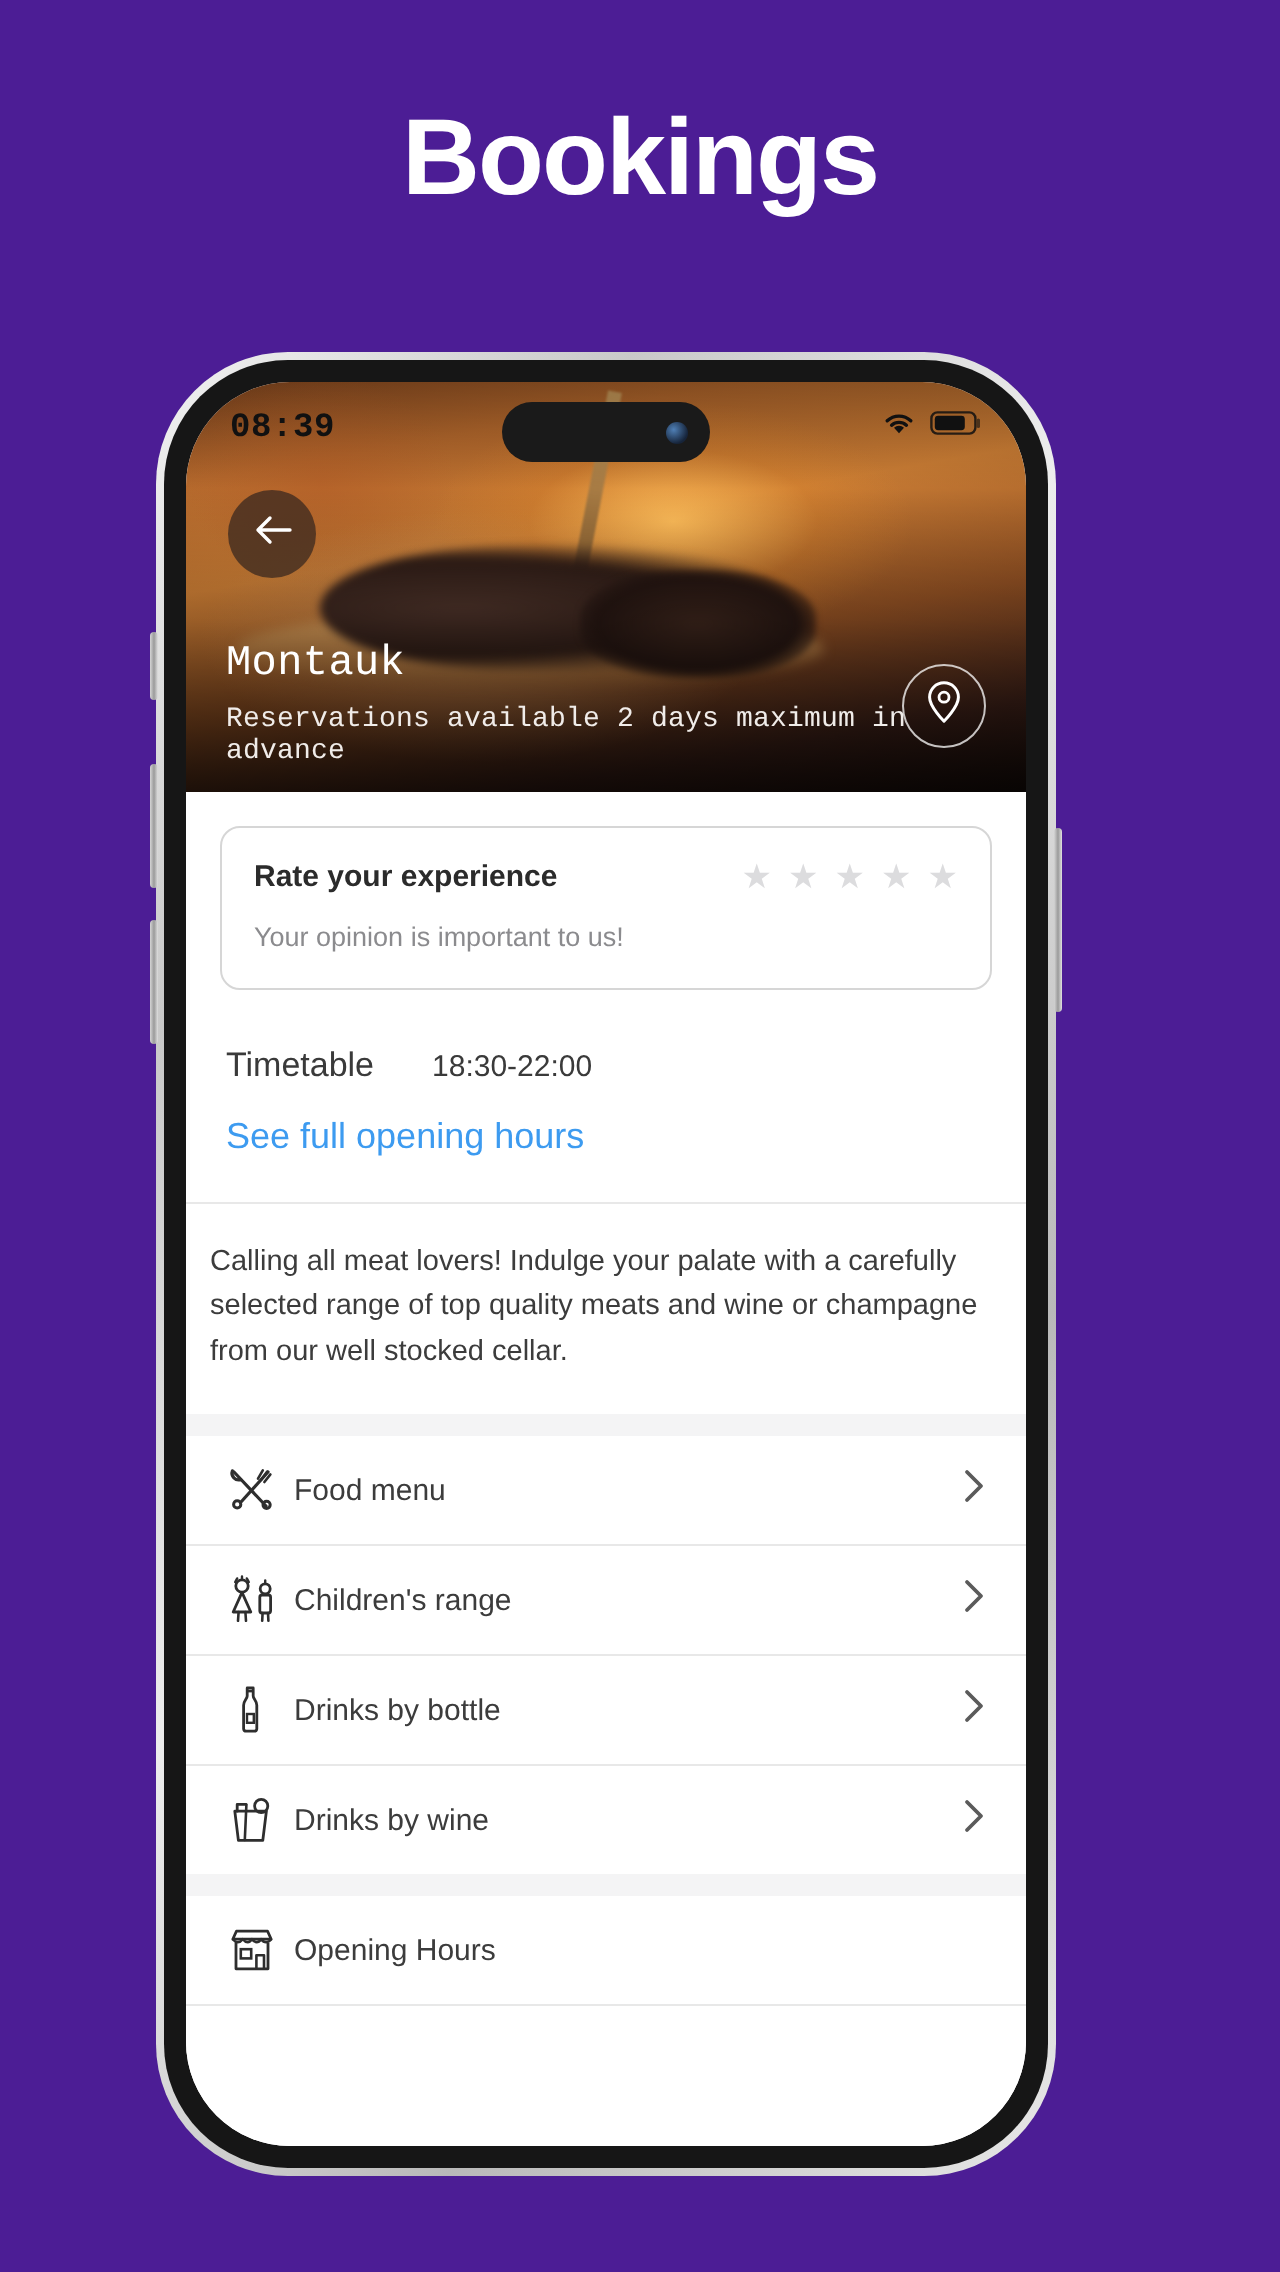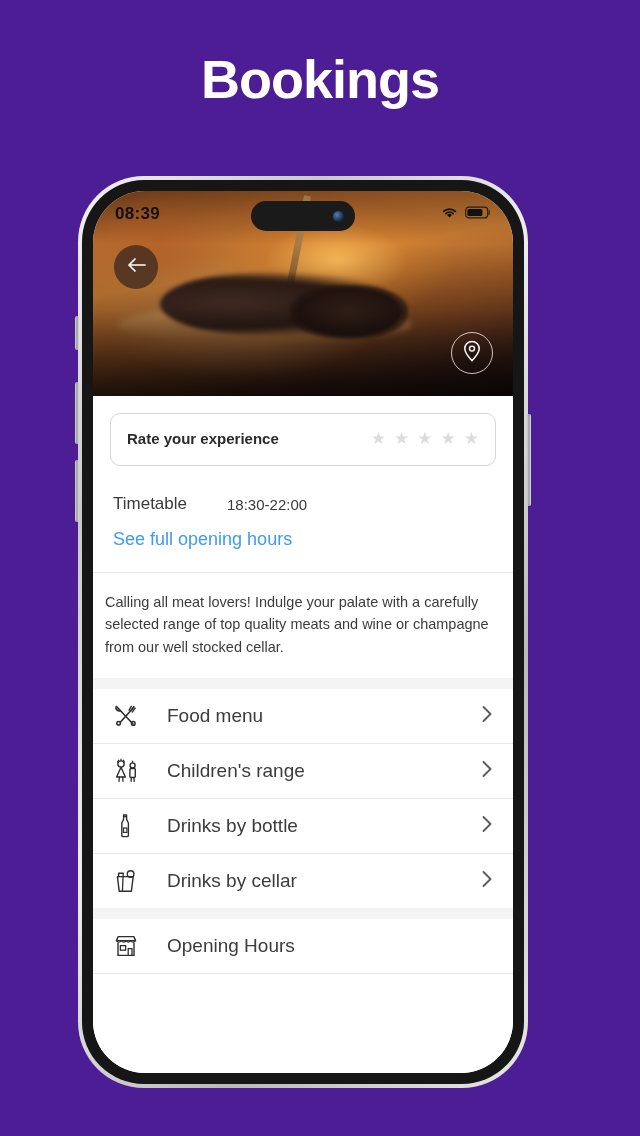--- a/index.html
+++ b/index.html
@@ -48,20 +48,21 @@
 
   
   .hero {
     position: relative; height: 205px; flex: none;
     background:
       radial-gradient(ellipse 120px 60px at 58% 34%, rgba(255,190,90,.95) 0%, rgba(232,140,40,.25) 60%, transparent 100%),
       radial-gradient(ellipse 200px 90px at 35% 62%, rgba(196,140,86,.75) 0%, transparent 70%),
       radial-gradient(ellipse 90px 70px at 16% 24%, rgba(180,96,40,.8) 0%, transparent 75%),
       linear-gradient(170deg,#8a4a20 0%,#b4682c 18%,#c97c34 38%,#8d4e22 62%,#42231a 84%,#1d100c 100%);
     overflow: hidden;
+    font-family: Liberation Mono, monospace;
   }
   .hero-meat {
     position: absolute; left: 16%; top: 40%; width: 56%; height: 30%;
     background: radial-gradient(ellipse at 30% 50%, #4a3128 0%, #2e1c16 55%, transparent 80%);
     border-radius: 50%/60%; filter: blur(2px);
   }
   .hero-meat2 {
     position: absolute; left: 47%; top: 46%; width: 28%; height: 26%;
     background: radial-gradient(ellipse at 50% 50%, #3a241b 0%, #241511 60%, transparent 85%);
     border-radius: 45%; filter: blur(1.5px);
@@ -123,30 +124,30 @@
   .rate-top { display: flex; }
   .rate-title { font-size: 15px; font-weight: bold; color: #2b2b2b; }
   .stars { margin-left: auto; display: flex; gap: 8px; }
   .star { font-size: 17px; color: #dcdcde; line-height: 1; }
   .rate-sub { margin-top: 14px; font-size: 13.5px; color: #8b8b8e; }
 
   .timetable {
     display: flex; align-items: center; padding: 28px 20px 0 20px;
   }
   .tt-label { font-size: 17px; color: #3a3a3a; }
-  .tt-value { font-size: 15px; color: #3a3a3a; margin-left: 40px; }
+  .tt-value { font-size: 15px; color: #3a3a3a; margin-left: 29px; }
   .tt-link { padding: 15px 8px 22px 20px; font-size: 18px; color: #3d9bf0; }
 
   .desc { padding: 18px 20px 20px 12px; font-size: 14.5px; line-height: 1.55; color: #3c3c3c; }
 
   .row {
     display: flex; align-items: center; padding: 0 20px; height: 54px;
   }
   .row-ico { width: 34px; flex: none; display: flex; align-items: center; justify-content: flex-start; }
-  .row-label { font-size: 19px; color: #3c3c3c; margin-left: 20px; }
+  .row-label { font-size: 15px; color: #3c3c3c; margin-left: 0; }
   .row-chev { margin-left: auto; }
 
   .footer {
     display: flex; gap: 14px; padding: 16px 20px 0 20px; background: #fff;
   }
   .btn {
     flex: 1; height: 48px; border-radius: 24px;
     display: flex; align-items: center; justify-content: center;
     font-size: 14.5px;
   }
@@ -201,20 +202,24 @@
           </div>
 
           <div class="back-btn">
             <span>
               <svg width="21" height="16" viewBox="0 0 21 16">
                 <path d="M19 8 H3 M9 2 L3 8 L9 14" stroke="#fff" stroke-width="1.7" fill="none" stroke-linecap="round" stroke-linejoin="round"></path>
               </svg>
             </span>
           </div>
 
+          <div class="hero-text">
+            <div class="hero-title">Montauk</div>
+            <div class="hero-sub">Reservations available 2 days maximum in advance</div>
+          </div>
 
           <div class="pin-btn">
             <span>
               <svg width="20" height="24" viewBox="0 0 20 24">
                 <path d="M10 2.4 C14 2.4 17.2 5.6 17.2 9.6 C17.2 14.4 10 21.6 10 21.6 C10 21.6 2.8 14.4 2.8 9.6 C2.8 5.6 6 2.4 10 2.4 Z" stroke="#fff" stroke-width="1.5" fill="none" stroke-linejoin="round"></path>
                 <circle cx="10" cy="9.6" r="2.5" stroke="#fff" stroke-width="1.4" fill="none"></circle>
               </svg>
             </span>
           </div>
         </div>
@@ -226,20 +231,21 @@
               <div class="rate-top">
                 <span class="rate-title">Rate your experience</span>
                 <span class="stars">
                   <span class="star">★</span>
                   <span class="star">★</span>
                   <span class="star">★</span>
                   <span class="star">★</span>
                   <span class="star">★</span>
                 </span>
               </div>
+              <div class="rate-sub">Your opinion is important to us!</div>
             </div>
 
             <div class="timetable">
               <span class="tt-label">Timetable</span>
               <span class="tt-value">18:30-22:00</span>
             </div>
             <div class="tt-link">See full opening hours</div>
           </div>
 
           <div class="rule"></div>
@@ -313,21 +319,21 @@
 
             <div class="row">
               <span class="row-ico">
                 <svg width="28" height="26" viewBox="0 0 28 26">
                   <path d="M4.4 8.6 L20.2 8.6 L18.4 23.2 L6.2 23.2 Z" stroke="#2e2e2e" stroke-width="1.4" fill="none" stroke-linejoin="round"></path>
                   <path d="M5.6 5.2 L5.6 8.6 M5.6 5.2 L10 5.2" stroke="#2e2e2e" stroke-width="1.4" stroke-linecap="round"></path>
                   <path d="M10.2 5.4 L9.4 23" stroke="#2e2e2e" stroke-width="1.3" stroke-linecap="round"></path>
                   <circle cx="17.6" cy="6" r="3.3" stroke="#2e2e2e" stroke-width="1.4" fill="none"></circle>
                 </svg>
               </span>
-              <span class="row-label">Drinks by cellar</span>
+              <span class="row-label">Drinks by wine</span>
               <span class="row-chev">
                 <svg width="12" height="18" viewBox="0 0 12 18">
                   <path d="M2.5 2 L9.5 9 L2.5 16" stroke="#5b5b5b" stroke-width="1.9" fill="none" stroke-linecap="round" stroke-linejoin="round"></path>
                 </svg>
               </span>
             </div>
           </div>
 
           <div class="gap"></div>
 

